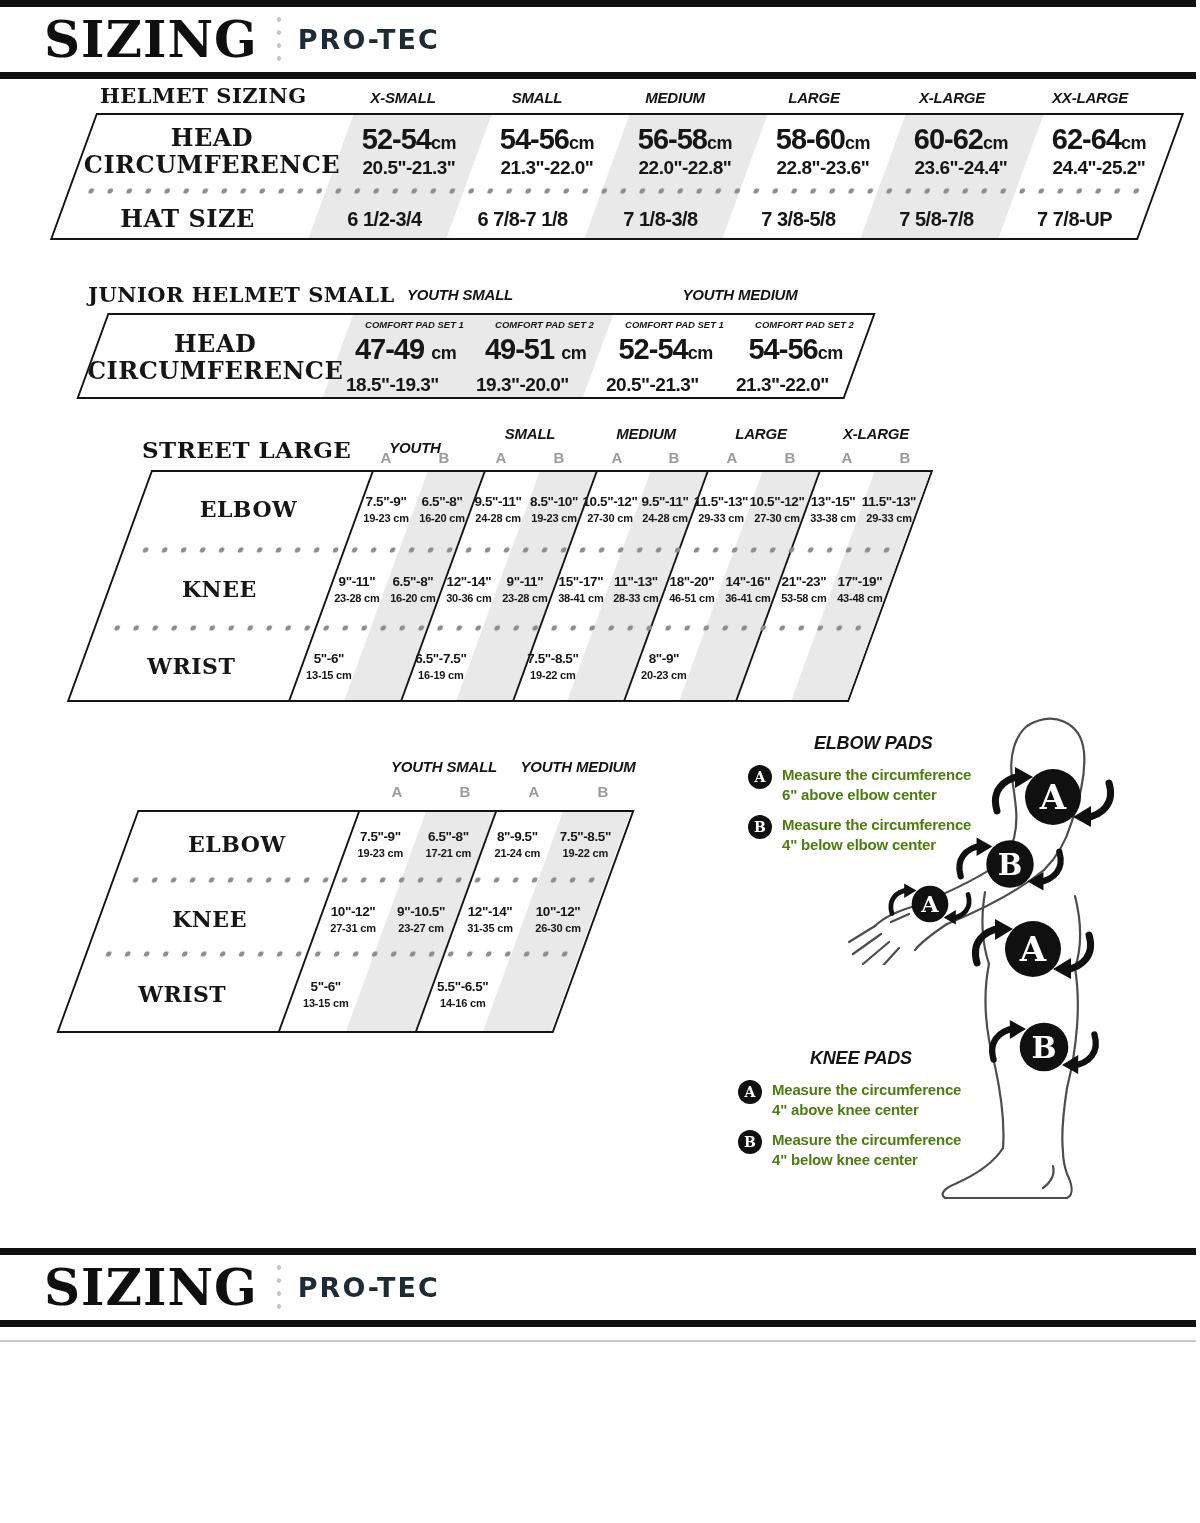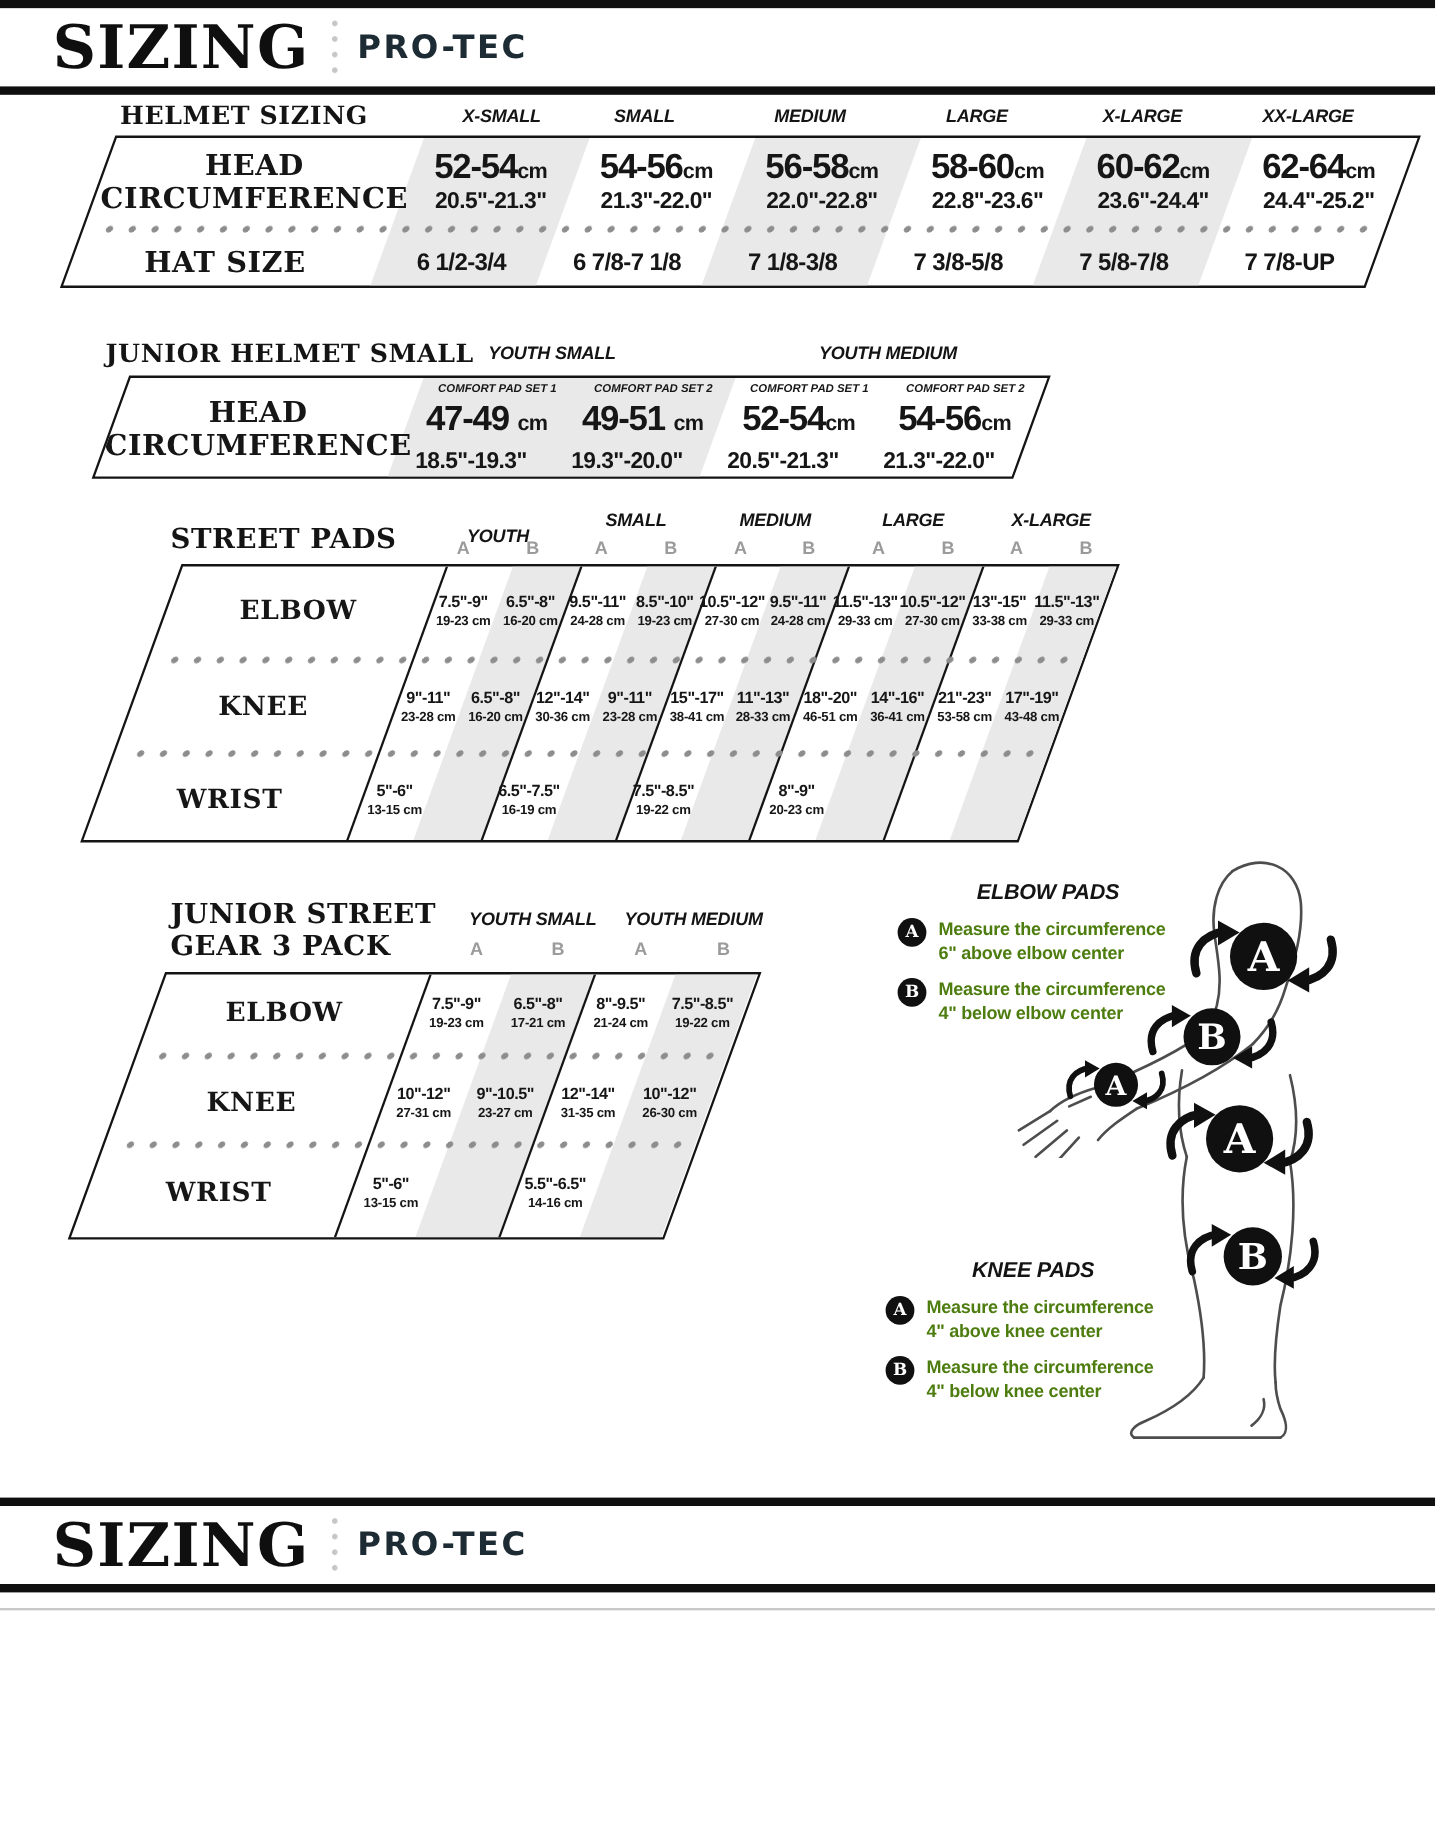--- a/index.html
+++ b/index.html
@@ -71,21 +71,21 @@
     <div class="rule"></div>
     <div class="bband">
       <span class="sizing-title">SIZING</span>
       <span class="vdots"></span>
       <span class="protec">PRO-TEC</span>
     </div>
     <div class="rule"></div>
   </div>
 
   <div class="seclabel" style="left:100px;top:84px;font-size:21px">HELMET SIZING</div>
-  <div class="colhead" style="left:418px;top:89px">X-SMALL</div>
+  <div class="colhead" style="left:403px;top:89px">X-SMALL</div>
   <div class="colhead" style="left:537px;top:89px">SMALL</div>
   <div class="colhead" style="left:675px;top:89px">MEDIUM</div>
   <div class="colhead" style="left:814px;top:89px">LARGE</div>
   <div class="colhead" style="left:952px;top:89px">X-LARGE</div>
   <div class="colhead" style="left:1090px;top:89px">XX-LARGE</div>
 
   <div class="tbl" style="left:73px;top:113px;width:1088px;height:127px">
     <div class="skew">
       <div class="band" style="left:23.62%;width:12.73%"></div>
       <div class="band" style="left:49.08%;width:12.73%"></div>
@@ -165,21 +165,21 @@
         <div class="bigcm"><span>54-56</span><span class="unit">cm</span></div>
       </div>
 
       <div class="cell us inchline" style="left:31.90%;top:52px;width:17.02%;height:30px">18.5"-19.3"</div>
       <div class="cell us inchline" style="left:48.92%;top:52px;width:17.02%;height:30px">19.3"-20.0"</div>
       <div class="cell us inchline" style="left:65.94%;top:52px;width:17.02%;height:30px">20.5"-21.3"</div>
       <div class="cell us inchline" style="left:82.96%;top:52px;width:17.02%;height:30px">21.3"-22.0"</div>
     </div>
   </div>
 
-  <div class="seclabel" style="left:142px;top:436px;font-size:23px">STREET PADS</div>
+  <div class="seclabel" style="left:142px;top:436px;font-size:23px">STREET LARGE</div>
   <div class="colhead" style="left:415px;top:439px">YOUTH</div>
   <div class="colhead" style="left:530px;top:425px">SMALL</div>
   <div class="colhead" style="left:646px;top:425px">MEDIUM</div>
   <div class="colhead" style="left:761px;top:425px">LARGE</div>
   <div class="colhead" style="left:876px;top:425px">X-LARGE</div>
   <div class="abhead" style="left:386px;top:449px">A</div>
   <div class="abhead" style="left:444px;top:449px">B</div>
   <div class="abhead" style="left:501px;top:449px">A</div>
   <div class="abhead" style="left:559px;top:449px">B</div>
   <div class="abhead" style="left:617px;top:449px">A</div>
@@ -302,24 +302,20 @@
           <div class="vin">7.5"-8.5"</div>
           <div class="vcm">19-22 cm</div>
         </div>
       <div class="cell us" style="left:71.26%;top:164px;width:7.19%;height:60px">
           <div class="vin">8"-9"</div>
           <div class="vcm">20-23 cm</div>
         </div>
     </div>
   </div>
 
-  <div class="seclabel" style="left:142px;top:748px;font-size:23px">
-    <div>JUNIOR STREET</div>
-    <div>GEAR 3 PACK</div>
-  </div>
   <div class="colhead" style="left:444px;top:758px">YOUTH SMALL</div>
   <div class="colhead" style="left:578px;top:758px">YOUTH MEDIUM</div>
   <div class="abhead" style="left:397px;top:783px">A</div>
   <div class="abhead" style="left:465px;top:783px">B</div>
   <div class="abhead" style="left:534px;top:783px">A</div>
   <div class="abhead" style="left:603px;top:783px">B</div>
 
   <div class="tbl" style="left:97px;top:810px;width:497px;height:223px">
     <div class="skew">
       <div class="band" style="left:58.30%;width:13.84%"></div>

